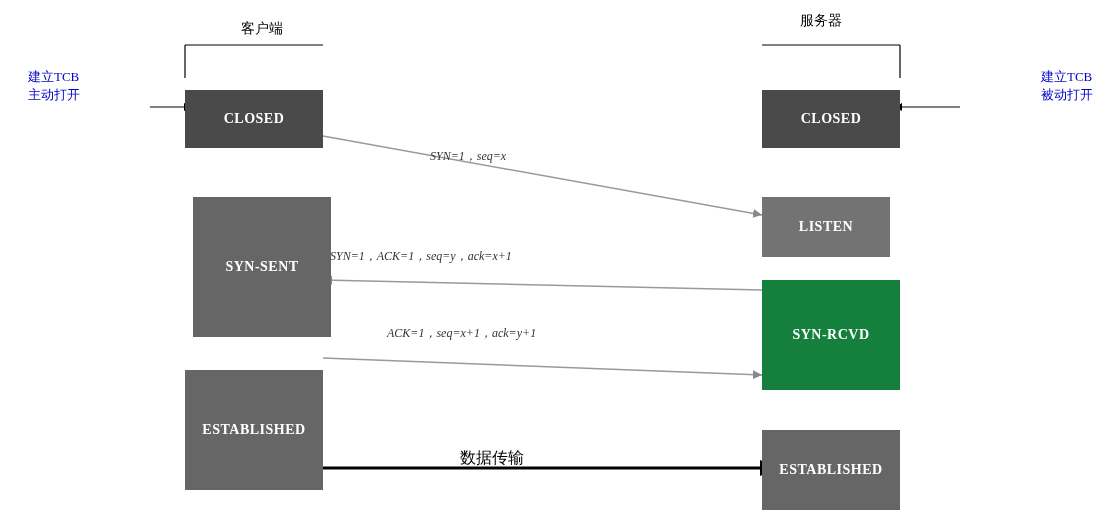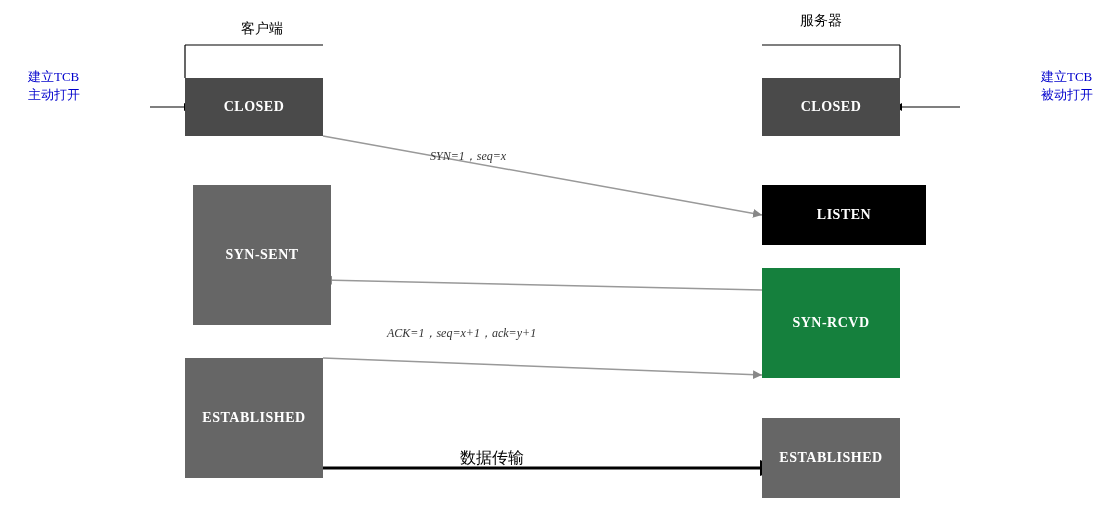--- a/index.html
+++ b/index.html
@@ -20,20 +20,21 @@
     .state-box {
       position: absolute;
       background: #666;
       color: #fff;
       display: flex;
       align-items: center;
       justify-content: center;
       font-size: 14px;
       font-weight: bold;
       letter-spacing: 0.5px;
+      margin-top: 12px;
     }
     .state-box.dark {
       background: #4a4a4a;
     }
     
     #box-closed-left {
       left: 185px; top: 78px;
       width: 138px; height: 58px;
       background: #4a4a4a;
     }
@@ -48,22 +49,22 @@
       background: #666;
     }
     
     #box-closed-right {
       left: 762px; top: 78px;
       width: 138px; height: 58px;
       background: #4a4a4a;
     }
     #box-listen {
       left: 762px; top: 185px;
-      width: 164px; height: 60px;
-      background: #000000;
+      width: 128px; height: 60px;
+      background: #737373;
     }
     #box-syn-rcvd {
       left: 762px; top: 268px;
       width: 138px; height: 110px;
       background: #15803d;
     }
     #box-established-right {
       left: 762px; top: 418px;
       width: 138px; height: 80px;
       background: #666;
@@ -165,18 +166,19 @@
   <div class="state-box dark" id="box-closed-right">CLOSED</div>
 
   <div class="state-box" id="box-listen">LISTEN</div>
 
   <div class="state-box" id="box-syn-rcvd">SYN-RCVD</div>
 
   <div class="state-box" id="box-established-right">ESTABLISHED</div>
 
   <div class="arrow-label" style="left: 430px; top: 148px;">SYN=1，seq=x</div>
 
+  <div class="arrow-label" style="left: 330px; top: 248px;">SYN=1，ACK=1，seq=y，ack=x+1</div>
 
   <div class="arrow-label" style="left: 355px; top: 325px; margin-left: 32px;">ACK=1，seq=x+1，ack=y+1</div>
 
   <div class="data-transfer-label" style="left: 460px; top: 448px;">数据传输</div>
 
 </div>
 
 </body></html>

